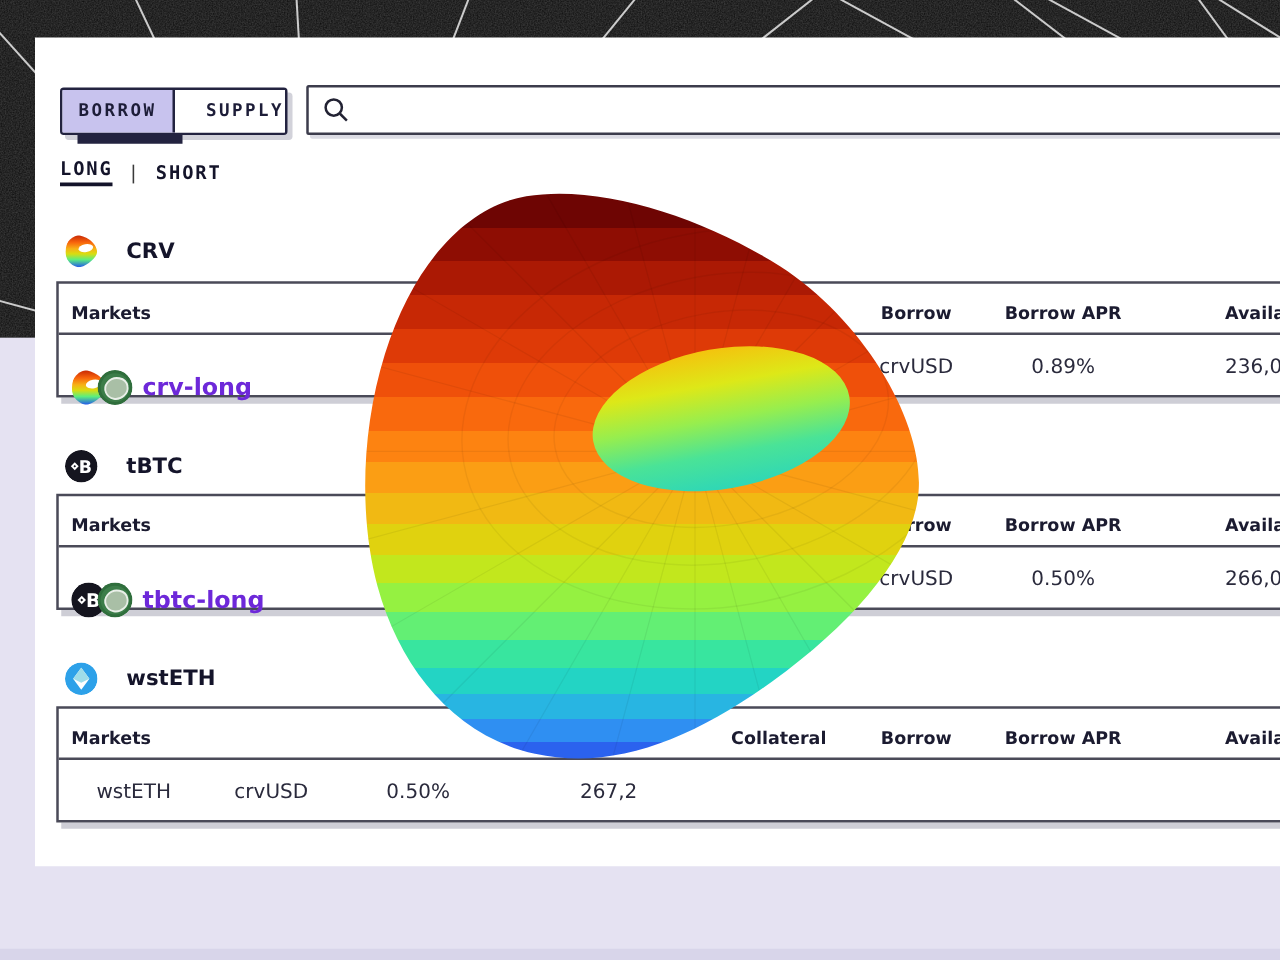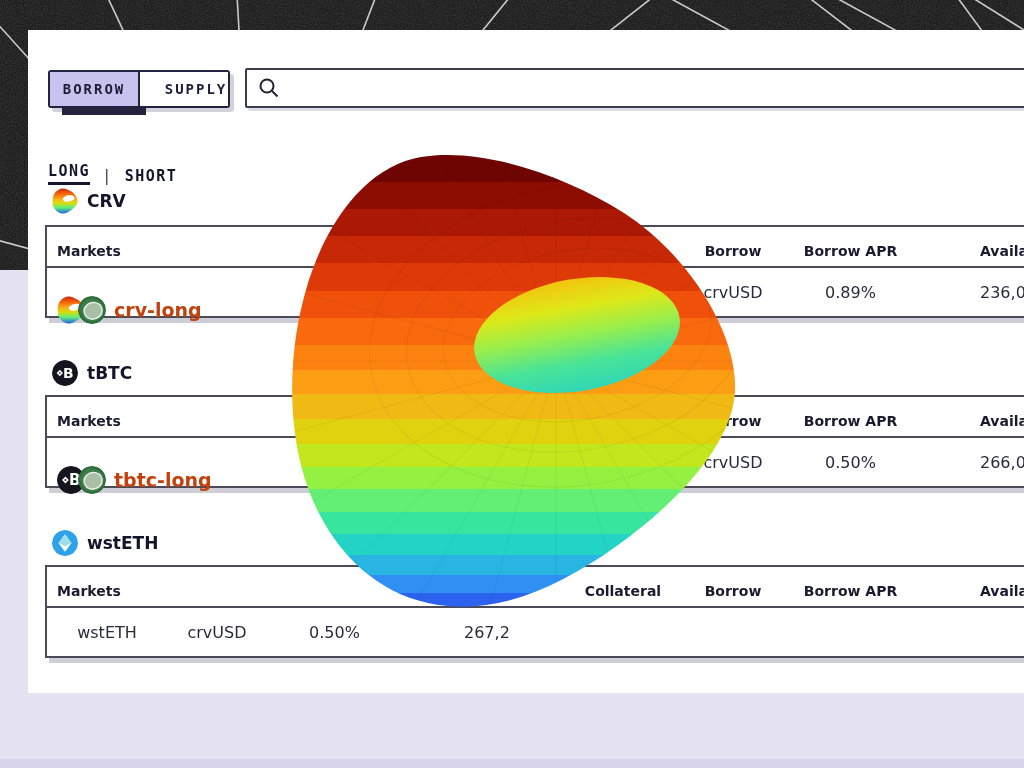--- a/index.html
+++ b/index.html
@@ -18,40 +18,40 @@
   .tab.active { width:90px; background:#c8c3ee; border-right:2px solid #232340; }
   .tab.inactive { width:88px; background:#ffffff;padding-left:24px; }
   .active-bar { position:absolute; left:12px; bottom:-9px; width:84px; height:7px; background:#232340; }
 
   
   .search { position:absolute; left:217px; top:38px; width:800px; height:40px; border:2px solid #3c3c4c; border-radius:2px;
             background:#fff; display:flex; align-items:center; padding-left:11px; box-shadow:3px 3px 0 #dcdce4; }
   .search input { border:none; outline:none; flex:1; height:30px; font-size:16px; margin-left:8px; font-family:"DejaVu Sans", sans-serif; background:transparent; }
 
   
-  .longshort { position:absolute; left:20px; top:96px; display:flex; align-items:flex-end;
-               font-family:"DejaVu Sans Mono", monospace; font-weight:bold; font-size:15px; letter-spacing:1.5px; color:#14142a;margin-top:36px; }
+  .longshort { position:absolute; left:20px; top:96px; display:flex; align-items:center;
+               font-family:"DejaVu Sans Mono", monospace; font-weight:bold; font-size:15px; letter-spacing:1.5px; color:#14142a; }
   .subtab { cursor:pointer; }
   .subtab.sel { border-bottom:3px solid #14142a; padding-bottom:2px; }
   .sep { margin:0 12px; font-weight:normal; color:#3a3a3a; }
 
   
-  .section-label { position:absolute; left:24px; display:flex; align-items:center; gap:9px;
+  .section-label { position:absolute; left:24px; display:flex; align-items:center; gap:23px;
                    font-weight:bold; font-size:17px; color:#14142a; }
   .mtable { position:absolute; left:17px; width:1013px; border:2px solid #4a4a58; background:#fff; box-shadow:4px 5px 0 #ceced6; }
   .thead { display:flex; align-items:flex-end; height:41px; padding-bottom:7px; border-bottom:2px solid #4a4a58;
            font-weight:bold; font-size:14px; color:#1b1b30; }
   .trow { display:flex; align-items:center; height:48px; font-size:16px; color:#2a2a3c; cursor:pointer; }
   .c-markets { flex:1; padding-left:10px; display:flex; align-items:center;margin-top:36px; }
   .c-col  { width:120px; text-align:center; }
   .c-bor  { width:100px; text-align:center; }
   .c-apr  { width:135px; text-align:center; }
   .c-gap  { width:27px; }
   .c-av   { width:111px; text-align:left; padding-left:35px; white-space:nowrap; }
-  .market-name { font-weight:bold; font-size:19px; color:#c2410c; margin-left:8px; }
+  .market-name { font-weight:bold; font-size:19px; color:#6d28d9; margin-left:8px; }
   .coin { width:28px; height:28px; border-radius:50%; display:block; }
   .coin + .coin { margin-left:-7px; }
 
   .torus { position:absolute; left:286px; top:151px; width:452px; height:458px; z-index:5; pointer-events:none; }
 </style>
 </head>
 <body>
 
 <div class="canvas">
 

